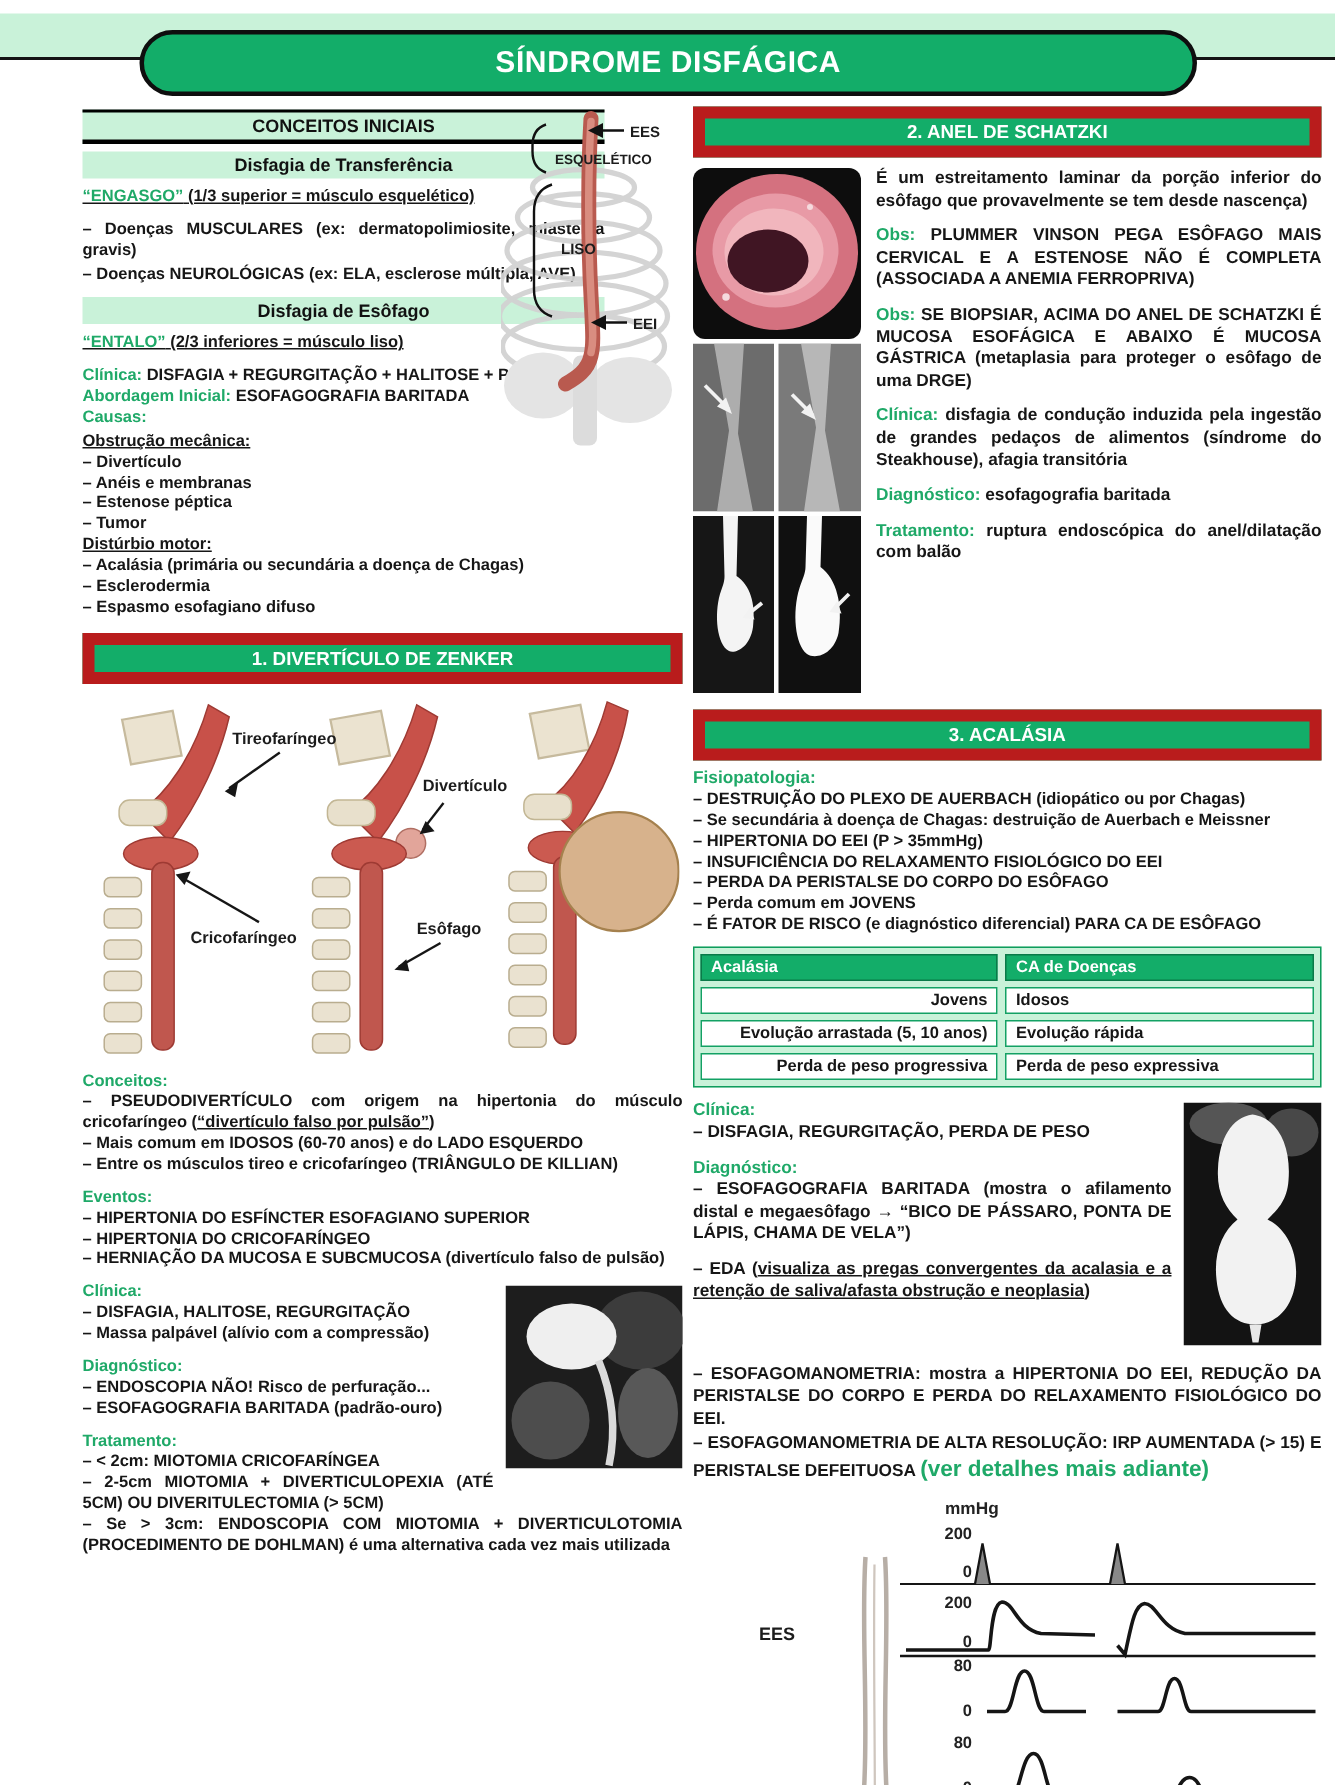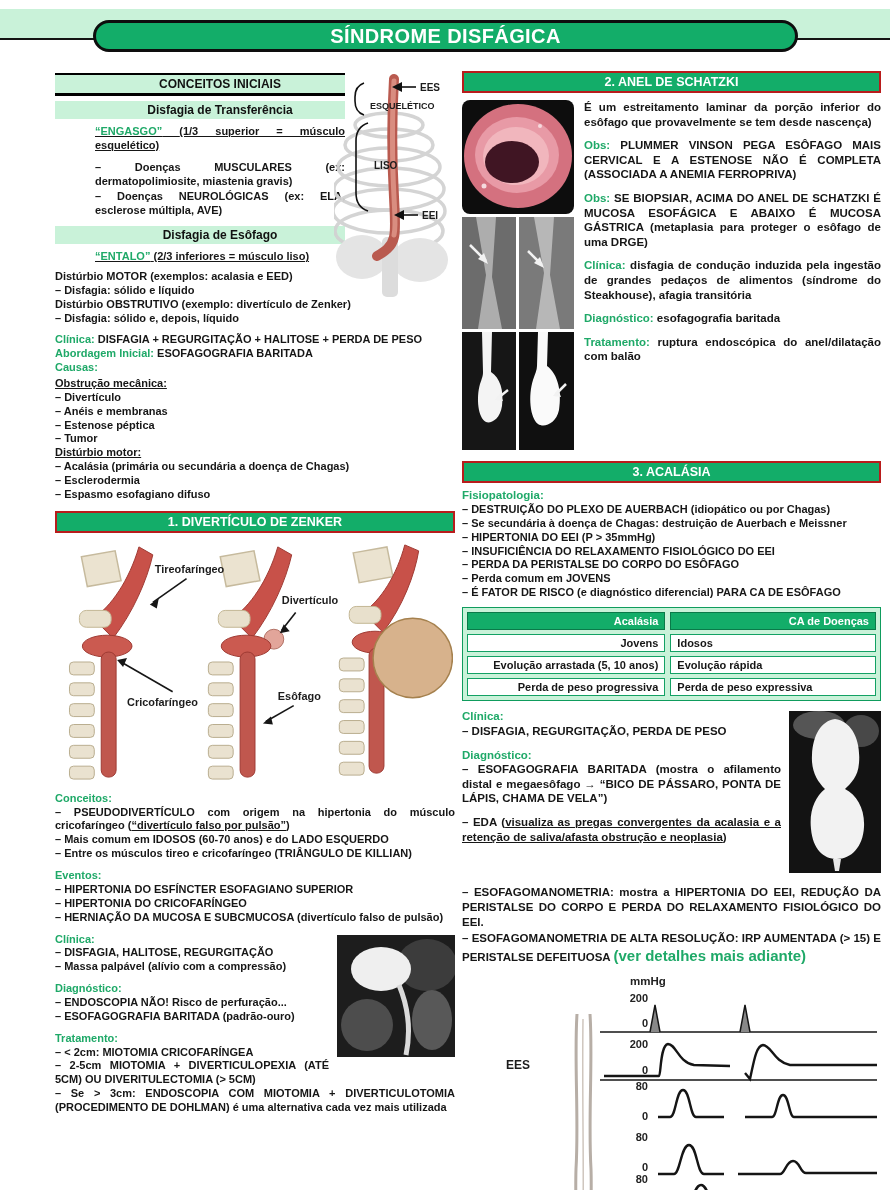--- a/index.html
+++ b/index.html
@@ -3,21 +3,21 @@
 <meta charset="utf-8">
 <style>
   * { margin:0; padding:0; box-sizing:border-box; }
   html,body { width:890px; height:1190px; }
   body { position:relative; overflow:hidden; background:#fff;
          font-family:"Liberation Sans","DejaVu Sans",sans-serif; color:#161616; }
 
   
   .topband { position:absolute; left:0; top:9px; width:890px; height:31px;
              background:#c9f2d9; border-bottom:2px solid #141414; }
-  .pill { position:absolute; left:93px; top:20px; width:705px; height:32px;
+  .pill { position:absolute; left:93px; top:20px; width:705px; height:44px;
           background:#13ad69; border:3px solid #0e0e0e; border-radius:22px;
           display:flex; align-items:center; justify-content:center; }
   .pill span { color:#fff; font-weight:bold; font-size:20px; letter-spacing:.4px; }
 
   
   .col-left  { position:absolute; left:55px;  top:73px; width:400px; }
   .col-right { position:absolute; left:462px; top:71px; width:419px; }
 
   
   p { font-size:11px; font-weight:bold; line-height:1.26; color:#161616; }
@@ -26,22 +26,22 @@
   .g  { color:#1fa968; }
   .un { text-decoration:underline; }
   .sm { font-size:15px; }
   .mt2{margin-top:2px}.mt5{margin-top:5px}.mt6{margin-top:6px}
   .mt8{margin-top:8px}.mt9{margin-top:9px}
 
   
   .mint-h { background:#c9f2d9; text-align:center; font-weight:bold;
             font-size:12px; padding:2px 0; color:#111; }
   .rule   { border-top:2px solid #000; border-bottom:3px solid #000; }
-  .w290   { width:290px;padding-left:40px; }
-  .band-h { background:#13ad69; border:2px solid #b91c1c; color:#fff; text-align:center;
+  .w290   { width:348px; }
+  .band-h { background:#13ad69; border:8px solid #b91c1c; color:#fff; text-align:center;
             font-weight:bold; font-size:12.5px; padding:2px 0; }
 
   
   .fig-rib   { position:absolute; left:279px; top:-6px; width:122px; height:238px; }
   .fig-zenker{ display:block; width:398px; height:250px; margin-top:4px; }
   svg text   { font-family:"Liberation Sans","DejaVu Sans",sans-serif; }
   .figlab    { font-size:11px; font-weight:600; fill:#1c1c1c; }
   .num       { font-size:11px; font-weight:600; fill:#222; }
 
   .zk-xray   { float:right; width:118px; height:122px; margin:2px 0 4px 8px; }
@@ -53,21 +53,21 @@
 
   .acal-xray { float:right; width:92px; height:162px; margin:2px 0 4px 8px; }
 
   
   .acal-table { margin-top:7px; background:#c9f2d9; border:1.5px solid #0f9c5d; padding:4px; }
   .trow  { display:flex; gap:5px; margin-top:4px; }
   .trow:first-child { margin-top:0; }
   .tcell { flex:1; background:#fff; border:1.5px solid #13a164; font-size:11px;
            font-weight:bold; padding:2px 6px; color:#161616; }
   .tcell:first-child { flex:0 0 48.5%;text-align:right; }
-  .thead .tcell { background:#13ad69; color:#fff; text-align:right; border-color:#0a7a49; }
+  .thead .tcell { background:#13ad69; color:#fff; text-align:left; border-color:#0a7a49; }
 
   .manometry { display:block; width:419px; height:290px; margin-top:4px; }
   .clr { clear:both; }
 </style>
 </head>
 <body>
 
 <div class="topband"></div>
 <div class="pill">
   <span>SÍNDROME DISFÁGICA</span>
@@ -109,26 +109,20 @@
 
   <p class="jt un w290 mt6"><span class="g">“ENGASGO”</span> <span>(1/3 superior = músculo esquelético)</span></p>
 
   <p class="jt w290 mt8">– Doenças MUSCULARES (ex: dermatopolimiosite, miastenia gravis)</p>
   <p class="jt w290 mt2">– Doenças NEUROLÓGICAS (ex: ELA, esclerose múltipla, AVE)</p>
 
   <div class="mint-h w290 mt8">Disfagia de Esôfago</div>
 
   <p class="un w290 mt6"><span class="g">“ENTALO”</span> <span>(2/3 inferiores = músculo liso)</span></p>
 
-  <div class="mt6">
-    <p>Distúrbio MOTOR (exemplos: acalasia e EED)</p>
-    <p>– Disfagia: sólido e líquido</p>
-    <p>Distúrbio OBSTRUTIVO (exemplo: divertículo de Zenker)</p>
-    <p>– Disfagia: sólido e, depois, líquido</p>
-  </div>
 
 
   <p class="mt8"><span class="g">Clínica:</span> <span>DISFAGIA + REGURGITAÇÃO + HALITOSE + PERDA DE PESO</span></p>
   <p><span class="g">Abordagem Inicial:</span> <span>ESOFAGOGRAFIA BARITADA</span></p>
   <p class="g">Causas:</p>
 
   <p class="un mt2">Obstrução mecânica:</p>
   <p>– Divertículo</p>
   <p>– Anéis e membranas</p>
   <p>– Estenose péptica</p>

